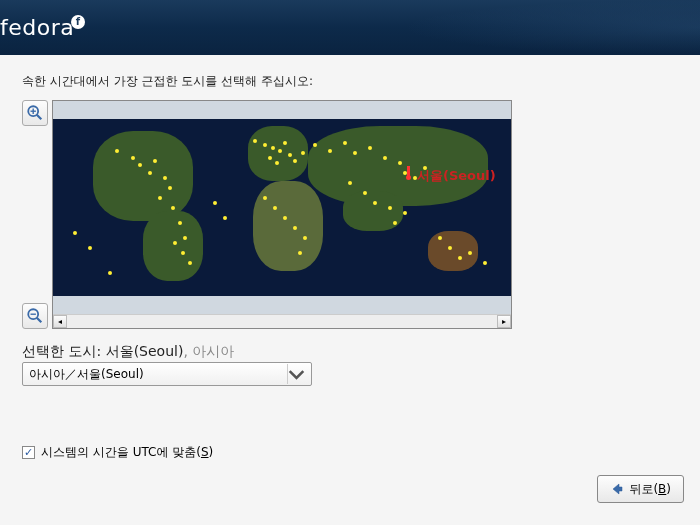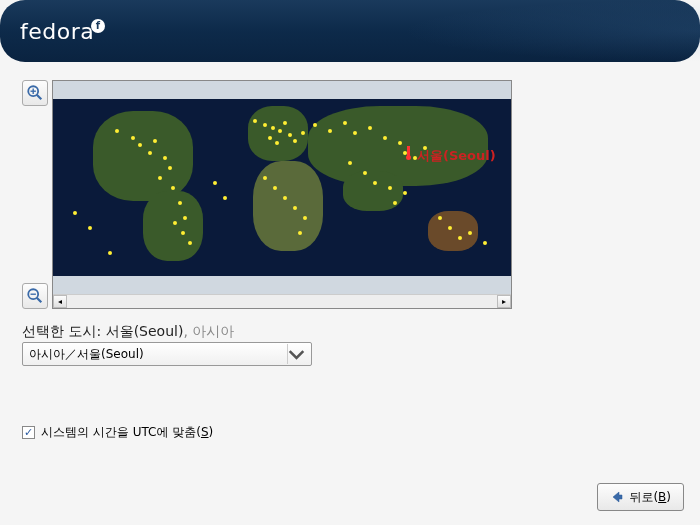--- a/index.html
+++ b/index.html
@@ -4,27 +4,25 @@
 <style>
 * { margin: 0; padding: 0; box-sizing: border-box; }
 body {
   width: 700px; height: 525px;
   font-family: "DejaVu Sans", "Liberation Sans", sans-serif;
   font-size: 12px;
   background: #f5f5f5;
   overflow: hidden;
 }
 .header {
-  height: 62px;
+  height: 55px;
   background: linear-gradient(to bottom, #1a3a5c 0%, #0d2a4a 50%, #0a2340 100%);
   display: flex;
   align-items: center;
-  padding-left: 20px;
-  position: relative;
-  border-radius: 25px;
+  position: relative;
 }
 .header::after {
   content: "";
   position: absolute;
   right: 0; top: 0; bottom: 0;
   width: 300px;
   background: radial-gradient(ellipse at right center, rgba(100,150,200,0.15) 0%, transparent 70%);
 }
 .logo {
   color: #fff;
@@ -182,21 +180,21 @@
   background: #fff;
   display: flex;
   align-items: center;
   justify-content: center;
   color: #2a5aa0;
   font-size: 11px;
   font-weight: bold;
 }
 .footer {
   position: absolute;
-  bottom: 14px; right: 16px;
+  bottom: 22px; right: 16px;
   display: flex;
   gap: 20px;
 }
 .nav-btn {
   height: 28px;
   padding: 0 12px;
   border: 1px solid #888;
   border-radius: 3px;
   background: linear-gradient(#fdfdfd,#e8e8e8);
   display: flex;
@@ -212,20 +210,21 @@
 </head>
 <body>
 
 <div class="header">
   <div class="logo">
     <span>fedora</span><span class="f-icon">f</span>
   </div>
 </div>
 
 <div class="content">
+  <div class="prompt">속한 시간대에서 가장 근접한 도시를 선택해 주십시오:</div>
 
   <div class="map-area">
     <div class="zoom-col">
       <div class="zoom-btn">
         <svg viewBox="0 0 20 20">
           <circle cx="8" cy="8" r="5.5" fill="none" stroke="#3a6aa8" stroke-width="2"></circle>
           <line x1="12" y1="12" x2="17" y2="17" stroke="#3a6aa8" stroke-width="2.5"></line>
           <line x1="8" y1="5" x2="8" y2="11" stroke="#3a6aa8" stroke-width="1.5"></line>
           <line x1="5" y1="8" x2="11" y2="8" stroke="#3a6aa8" stroke-width="1.5"></line>
         </svg>

